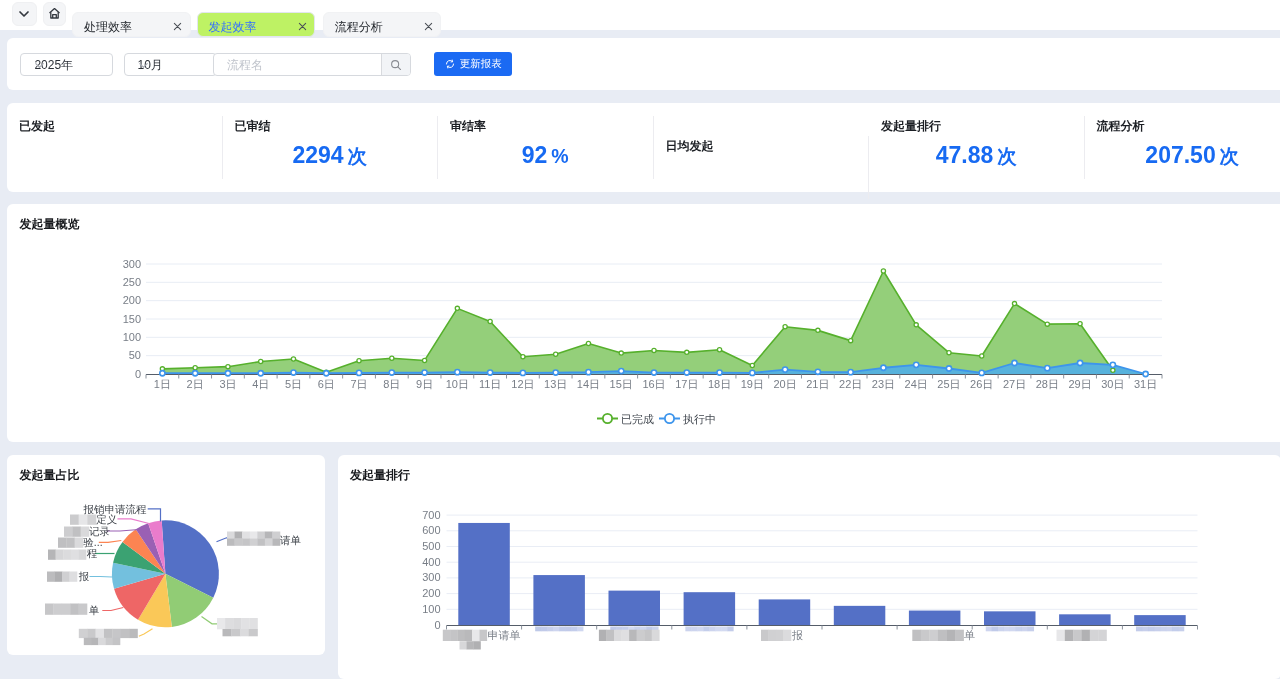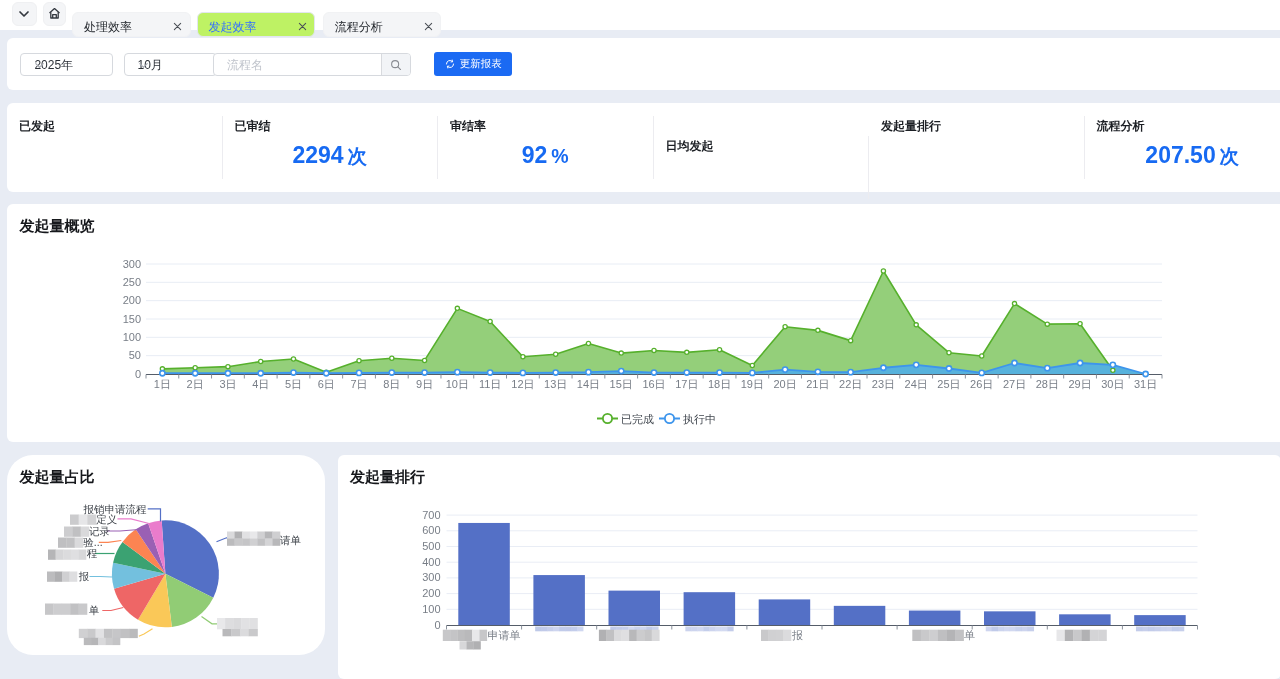--- a/index.html
+++ b/index.html
@@ -9,21 +9,21 @@
 .tab { position:absolute; top:12px; height:24.5px; width:118.5px; background:#f4f5f7; border:1px solid #f1f2f4; border-radius:6px; font-size:12px; color:#1f2329; }
 .tab span.t { position:absolute; left:11px; top:5.5px; }
 .tab span.x { position:absolute; right:7.5px; top:6.5px; }
 .tab.act { background:#bef264; border:1px solid #e2e6ef; color:#3370ff; }
 .sel { position:absolute; top:15px; height:23px; background:#fff; border:1px solid #d6d9de; border-radius:4px; font-size:12px; color:#2c3138; }
 .sel span { position:absolute; left:13px; top:3px; }
 .sel .c { position:absolute; right:8px; top:6px; }
 .kl { position:absolute; left:12px; top:1.5px; font-size:12px; font-weight:bold; color:#1c1f24; }
 .kv { position:absolute; left:0; right:0; top:28px; text-align:center; font-size:23px; font-weight:bold; color:#176af2; line-height:1; }
 .kc { font-size:19.5px; }
-.ttl { position:absolute; left:12.5px; top:13px; font-size:15px; font-weight:bold; color:#16181c; line-height:1.2; }
+.ttl { position:absolute; left:12.5px; top:13px; font-size:12px; font-weight:bold; color:#16181c; line-height:1.2; }
 text.ax { font-size:11px; fill:#787e87; font-family:"Liberation Sans",sans-serif; }
 text.lg { font-size:11px; fill:#40464e; font-family:"Liberation Sans",sans-serif; }
 text.pl { font-size:10.5px; fill:#3f444b; font-family:"Liberation Sans",sans-serif; }
 </style></head>
 <body>
 <div class="topbar">
   <div class="tbtn" style="left:12.3px;width:24.3px;">
       <svg width="12" height="12" viewBox="0 0 12 12" fill="none" stroke="#33383f" stroke-width="1.7" stroke-linecap="round" stroke-linejoin="round">
         <path d="M2 4 L6 8 L10 4"></path>
       </svg>
@@ -98,20 +98,21 @@
     </div>
     <div style="position:absolute;left:431px;top:13px;width:215.5px;height:63px;border-right:1px solid #ececf0;">
       <div class="kl">审结率</div>
       <div class="kv">92<span class="kc"> %</span></div>
     </div>
     <div style="position:absolute;left:646.5px;top:13px;width:215.5px;height:63px;border-right:1px solid #ececf0;margin-top:20px;">
       <div class="kl">日均发起</div>
     </div>
     <div style="position:absolute;left:862px;top:13px;width:215.5px;height:63px;border-right:1px solid #ececf0;">
       <div class="kl">发起量排行</div>
+      <div class="kv">47.88<span class="kc"> 次</span></div>
     </div>
     <div style="position:absolute;left:1077.5px;top:13px;width:215.5px;height:63px;">
       <div class="kl">流程分析</div>
       <div class="kv">207.50<span class="kc"> 次</span></div>
     </div>
   </div>
 
 <div class="card" style="left:7px;top:204px;width:1279px;height:238px;">
   <div class="ttl">发起量概览</div>
   <svg width="1273" height="238" style="position:absolute;left:-7px;top:0;" viewBox="0 0 1273 238">
@@ -260,21 +261,21 @@
       <text x="1145.61" y="184" text-anchor="middle" class="ax">31日</text>
       <line x1="597" y1="214.5" x2="618" y2="214.5" stroke="#56b02c" stroke-width="2"></line>
       <circle cx="607.5" cy="214.5" r="4.6" fill="#fff" stroke="#56b02c" stroke-width="1.8"></circle>
       <text x="621" y="218.5" class="lg">已完成</text>
       <line x1="659" y1="214.5" x2="680" y2="214.5" stroke="#3d95ec" stroke-width="2"></line>
       <circle cx="669.5" cy="214.5" r="4.6" fill="#fff" stroke="#3d95ec" stroke-width="1.8"></circle>
       <text x="683" y="218.5" class="lg">执行中</text>
     </svg>
 </div>
 
-<div class="card" style="left:7px;top:455px;width:318px;height:200px;border-radius:26px;">
+<div class="card" style="left:7px;top:455px;width:318px;height:200px;">
   <div class="ttl">发起量占比</div>
   <svg width="320" height="224" style="position:absolute;left:0;top:0;" viewBox="0 0 320 224">
       <path d="M158.4,118.8 L154.67,65.43 A53.5,53.5 0 0 1 206.28,142.67 Z" fill="#5470c6"></path>
       <path d="M158.4,118.8 L206.28,142.67 A53.5,53.5 0 0 1 164.83,171.91 Z" fill="#91cc75"></path>
       <path d="M158.4,118.8 L164.83,171.91 A53.5,53.5 0 0 1 131.01,164.75 Z" fill="#fac858"></path>
       <path d="M158.4,118.8 L131.01,164.75 A53.5,53.5 0 0 1 107.05,133.82 Z" fill="#ee6666"></path>
       <path d="M158.4,118.8 L107.05,133.82 A53.5,53.5 0 0 1 106.07,107.68 Z" fill="#73c0de"></path>
       <path d="M158.4,118.8 L106.07,107.68 A53.5,53.5 0 0 1 115.45,86.9 Z" fill="#3ba272"></path>
       <path d="M158.4,118.8 L115.45,86.9 A53.5,53.5 0 0 1 128.72,74.29 Z" fill="#fc8452"></path>
       <path d="M158.4,118.8 L128.72,74.29 A53.5,53.5 0 0 1 141.16,68.15 Z" fill="#9a60b4"></path>

